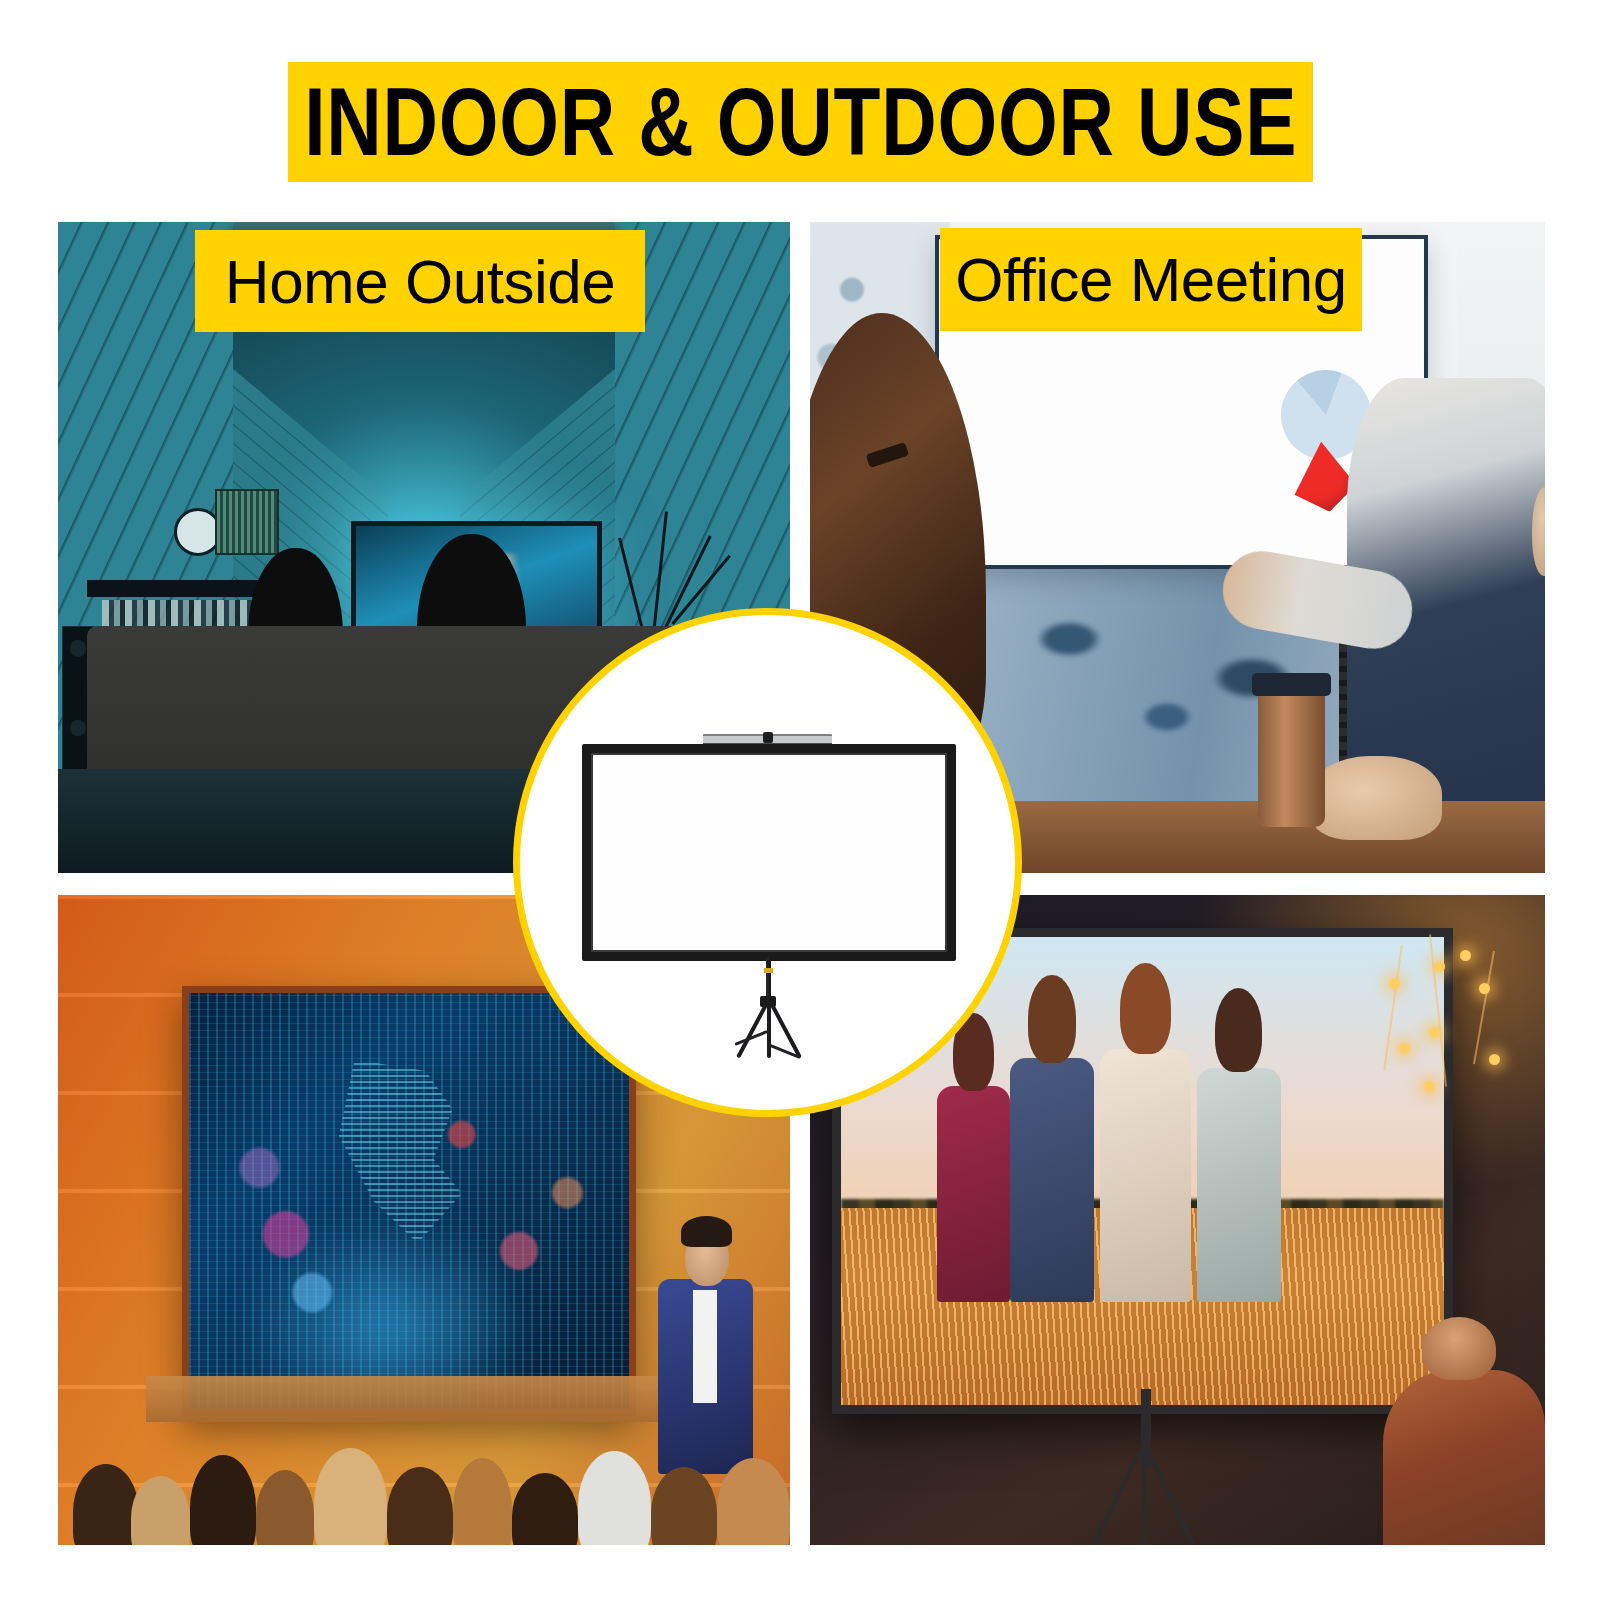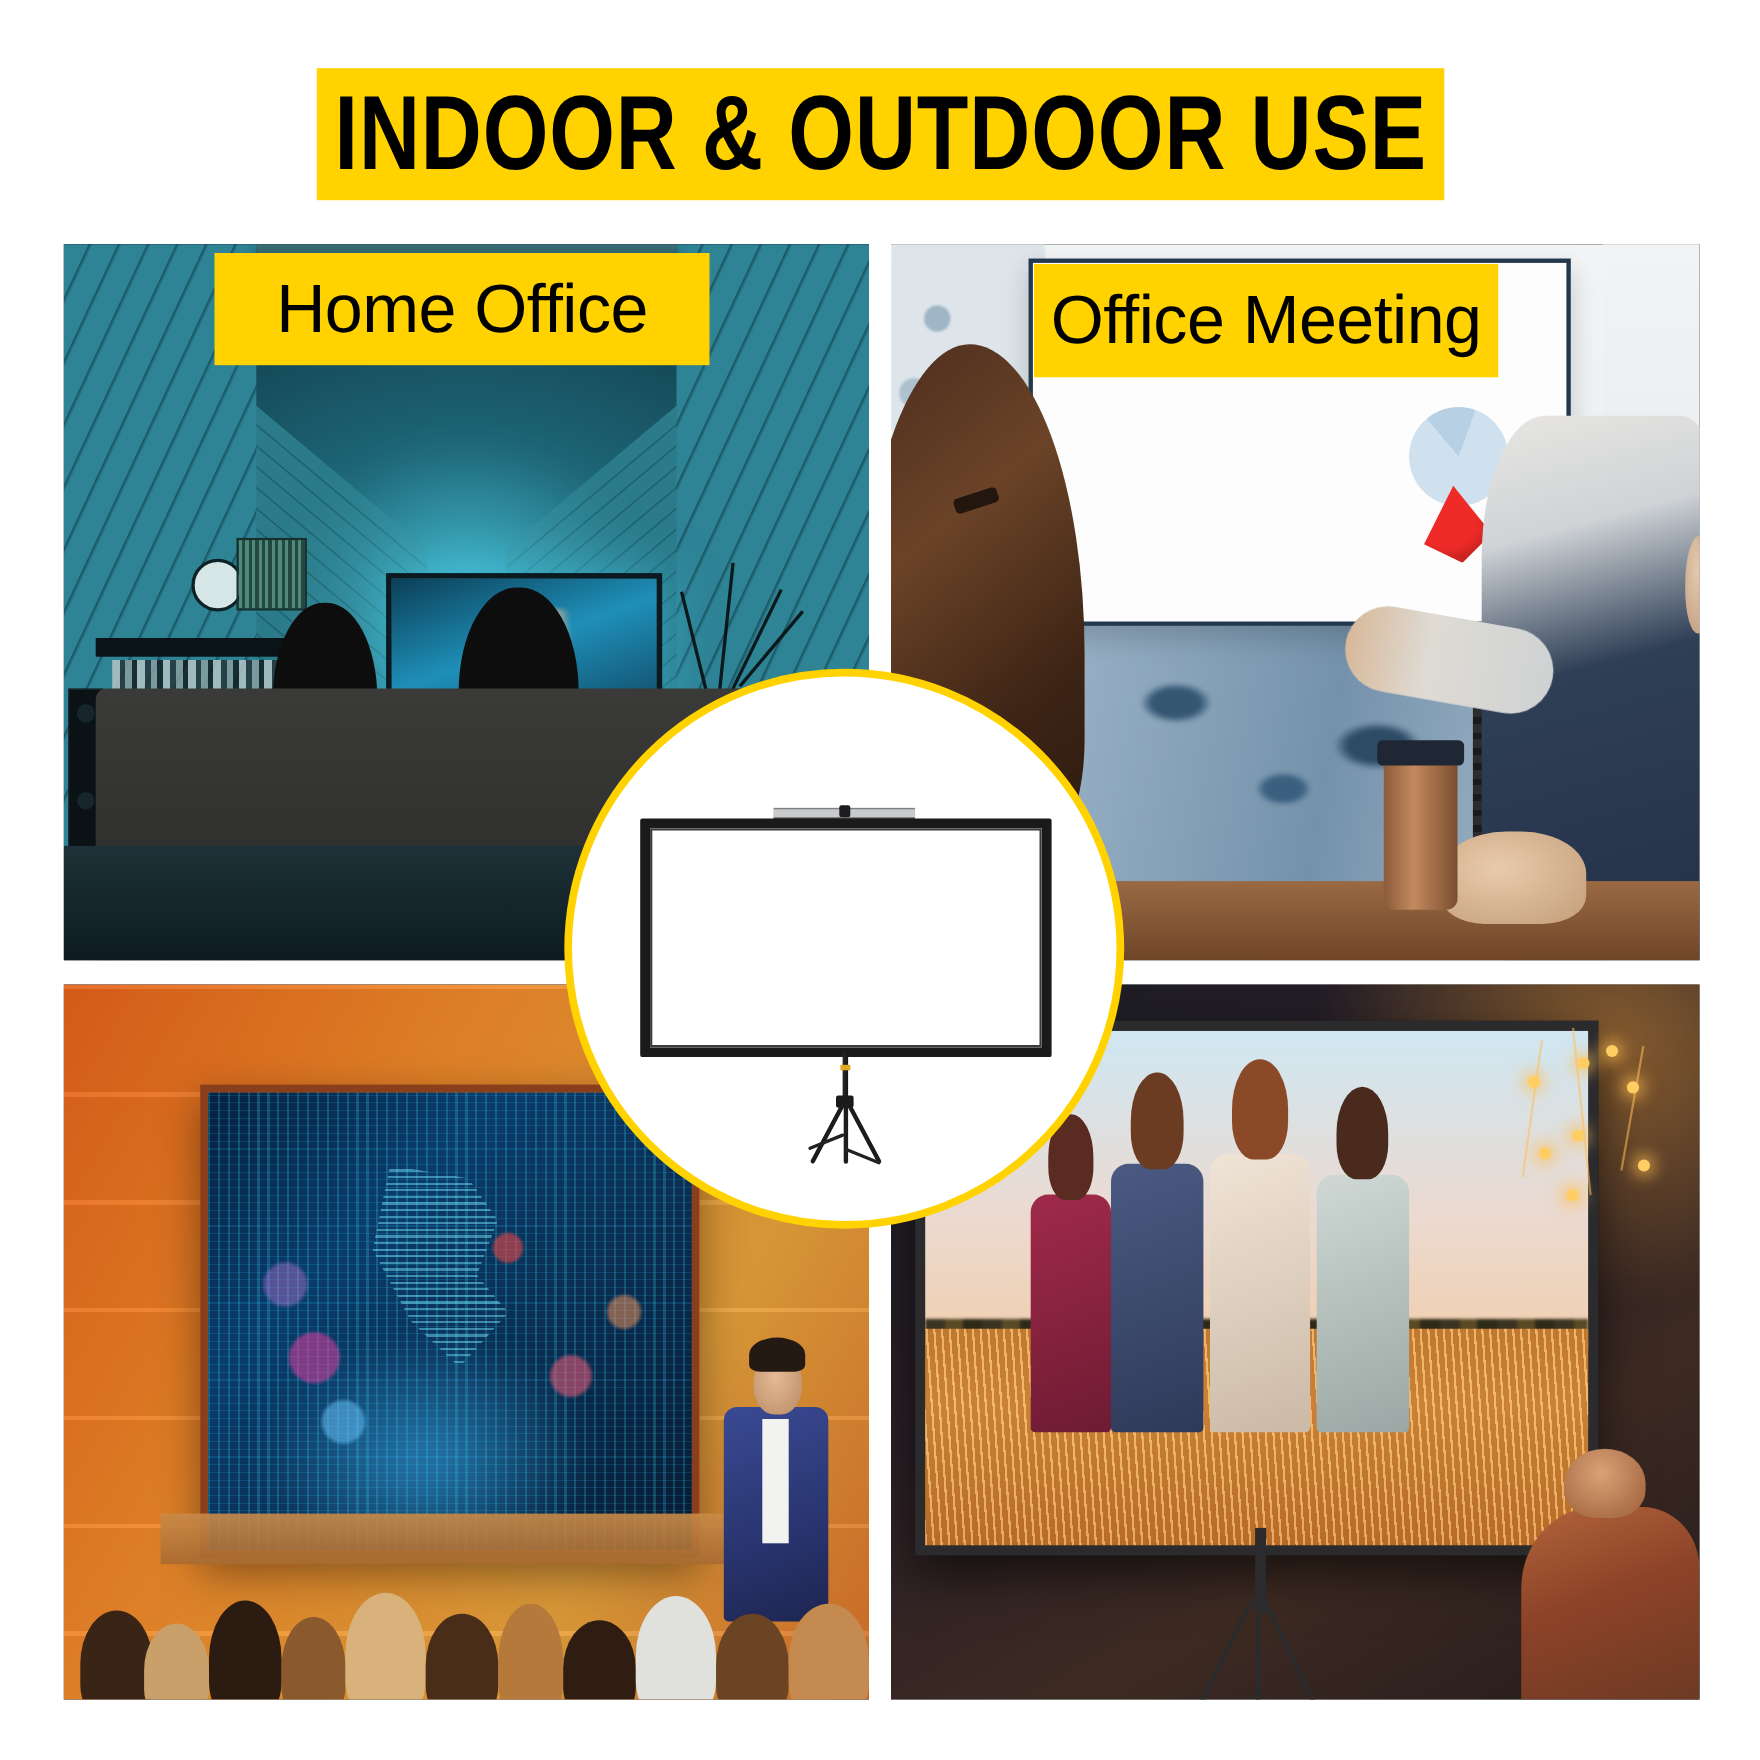--- a/index.html
+++ b/index.html
@@ -66,21 +66,21 @@
     align-items: center;
     justify-content: center;
     color: #000;
     font-size: 62px;
     font-weight: normal;
     letter-spacing: -0.5px;
     white-space: nowrap;
     z-index: 12;
   }
   .cap-home   { left: 195px;  top: 230px;  width: 450px; height: 102px; }
-  .cap-office { left: 940px;  top: 240px;  width: 422px; height: 103px; }
+  .cap-office { left: 940px;  top: 228px;  width: 422px; height: 103px; }
   .cap-edu    { left: 162px;  top: 1437px; width: 568px; height: 101px; }
   .cap-camp   { left: 940px;  top: 1432px; width: 537px; height: 103px; }
 
   
   .hc-bg {
     position: absolute; inset: 0;
     background:
       radial-gradient(ellipse 55% 45% at 50% 48%, #2f8da0 0%, #1d6576 45%, #123f4c 100%);
   }
   .hc-ceiling-l, .hc-ceiling-r {
@@ -562,21 +562,21 @@
 
       <div class="hc-person hc-p1"></div>
       <div class="hc-person hc-p2"></div>
       <div class="hc-couch">
         <div class="hc-couch-back"></div>
       </div>
       <div class="hc-floor"></div>
     </div>
   </div>
   <div class="caption cap-home">
-    <span>Home Office</span>
+    <span>Home Outside</span>
   </div>
 
   <div class="panel tr">
     <div class="scene om-bg">
       <div class="om-wall-art"></div>
       <div class="om-blue-wall"></div>
       <div class="om-wall-right"></div>
 
       <div class="om-screen">
         <div class="om-pie"></div>

